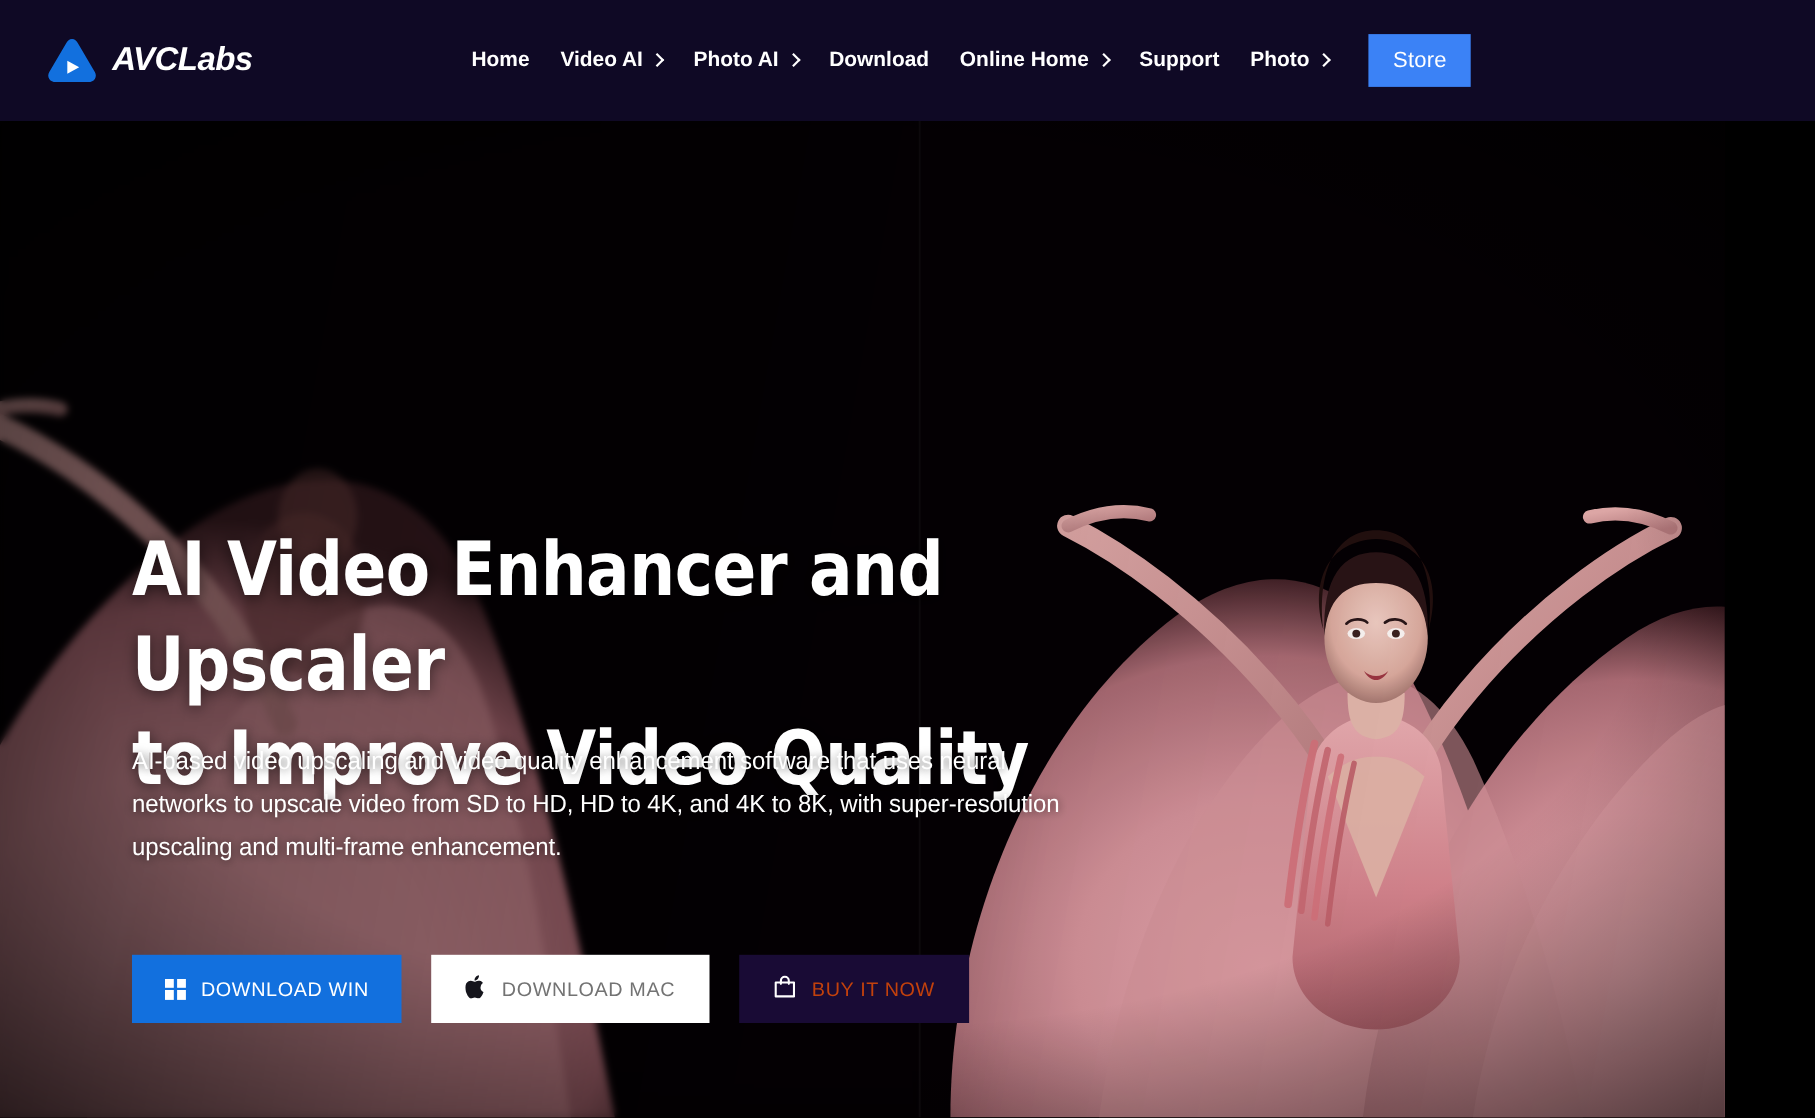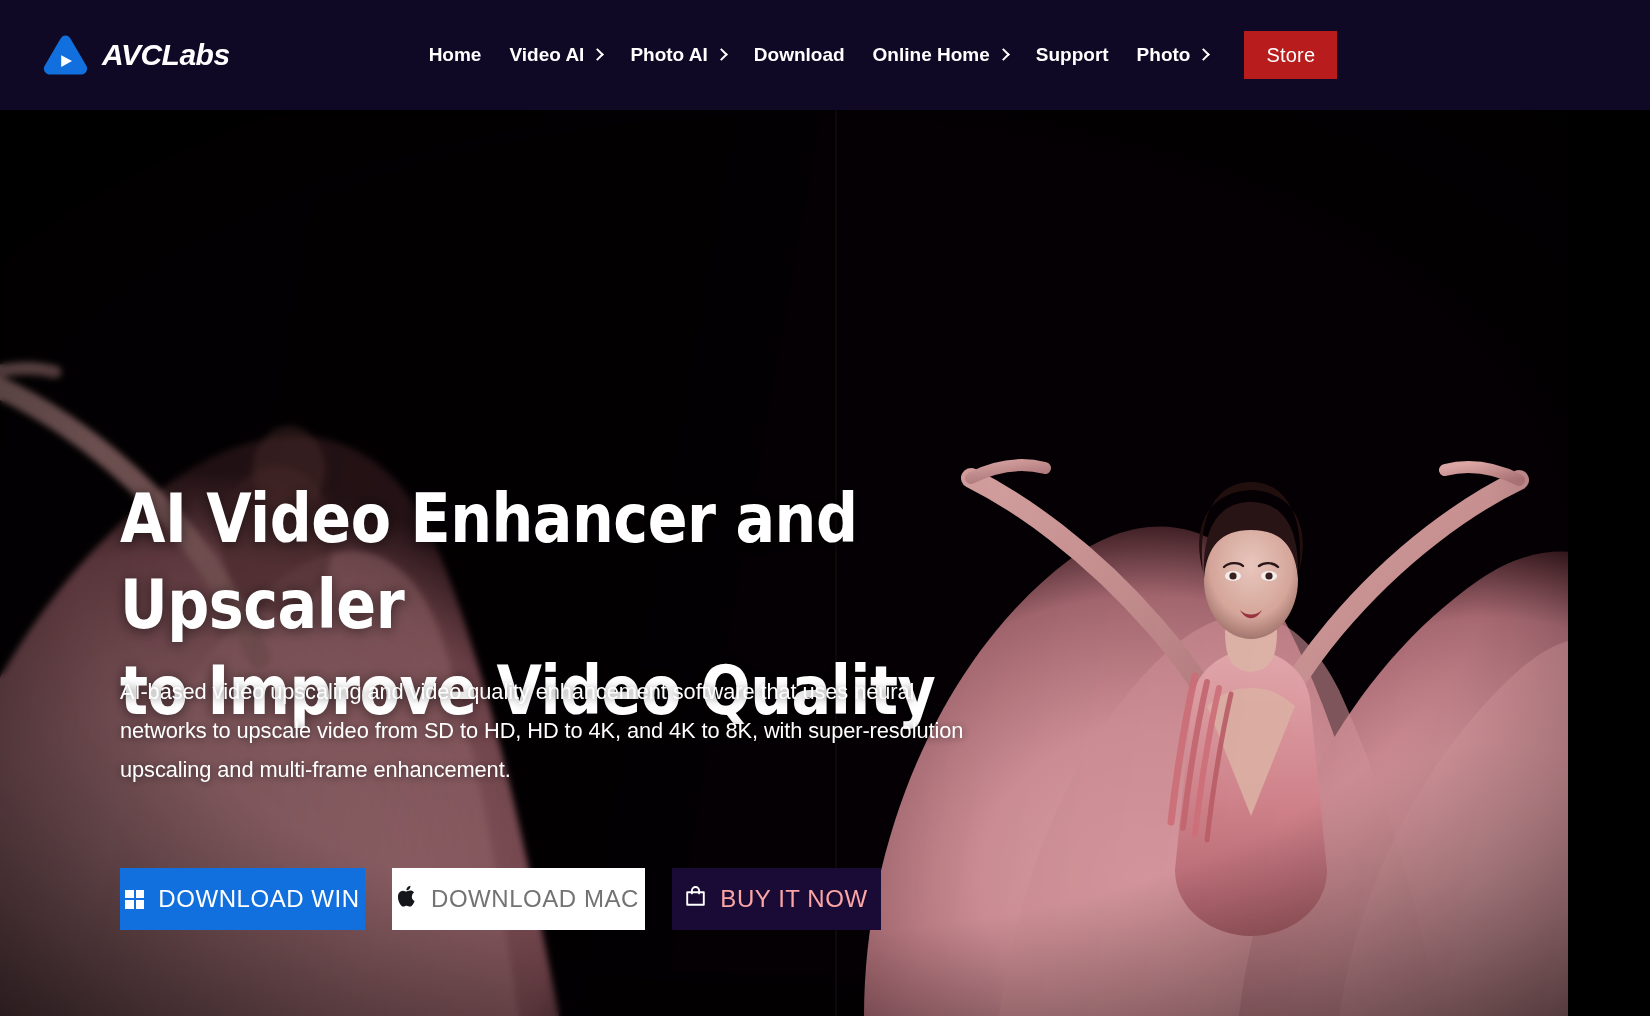--- a/index.html
+++ b/index.html
@@ -59,21 +59,21 @@
     display:inline-block;
     margin-left:9px;
     width:9px; height:9px;
     border-right:2.4px solid #ffffff;
     border-bottom:2.4px solid #ffffff;
     transform:rotate(-45deg);
     position:relative; top:-1px;
   }
   .store-btn{
     margin-left:22px;
-    background:#b91c1c;
+    background:#3b82f6;
     color:#ffffff;
     font-size:20px;
     font-weight:normal;
     padding:0 22px;
     height:48px;
     display:flex; align-items:center; justify-content:center;
     cursor:pointer;
     white-space:nowrap;
     letter-spacing:0.2px;
   }
@@ -154,29 +154,29 @@
     position:absolute;
     top:758px; left:0;
     display:flex;
     align-items:center;
     gap:27px;
   }
   .btn{
     display:flex; align-items:center; justify-content:center;
     gap:14px;
     height:62px;
-    font-size:24px;
+    font-size:18px;
     letter-spacing:0.55px;
     cursor:pointer;
     white-space:nowrap;
     user-select:none;
   }
   .btn-win{ background:#1270de; color:#ffffff; width:245px; }
   .btn-mac{ background:#ffffff; color:#737373; width:253px; }
-  .btn-buy{ background:#190b35; color:#fca5a5; width:209px; }
+  .btn-buy{ background:#190b35; color:#c2410c; width:209px; }
 
   .icon-win{
     display:inline-block;
     width:19px; height:19px;
     position:relative;
     flex:0 0 auto;
   }
   .icon-win i{
     position:absolute;
     background:#ffffff;

